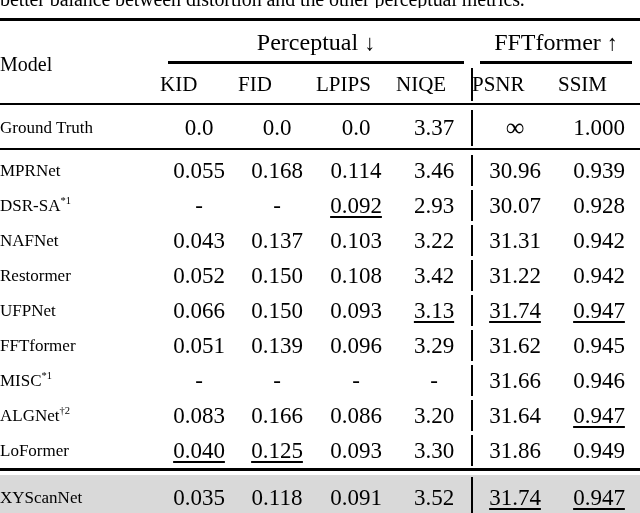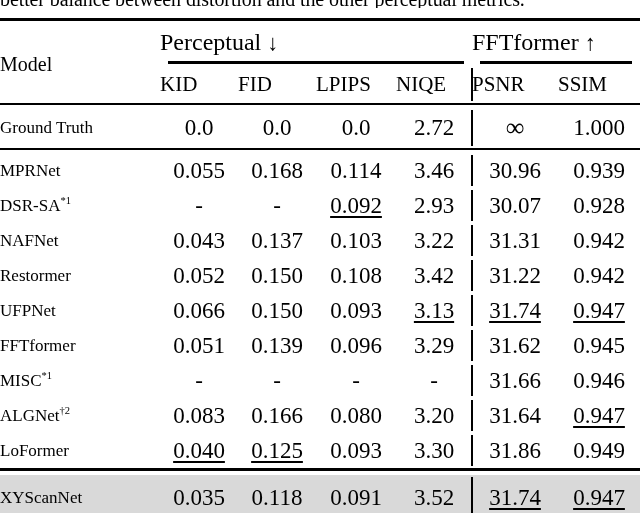--- a/index.html
+++ b/index.html
@@ -64,20 +64,21 @@
   col.c-psnr  { width: 86px; }
   col.c-ssim  { width: 82px; }
 
   
   tr.rule-top > td { border-top: 3.5px solid #000; height: 4px; }
   tr.rule-mid > td { border-top: 2px solid #000; height: 3px; }
   tr.rule-thick > td { border-top: 3.5px solid #000; height: 4px; }
 
   
   .grouphdr {
+    text-align: center;
     font-weight: bold;
     font-size: 24px;
     height: 34px;
     padding-bottom: 2px;
   }
   .grouphdr .arrow { font-weight: normal; font-size: 22px; }
 
   .grouprule {
     height: 7px;
   }
@@ -190,21 +191,21 @@
 
       <tr class="rule-mid novsep">
           <td colspan="7"></td>
         </tr>
 
       <tr class="gtrow">
         <td class="name">Ground Truth</td>
         <td class="num">0.0</td>
         <td class="num">0.0</td>
         <td class="num">0.0</td>
-        <td class="num vsep-left">2.72</td>
+        <td class="num vsep-left">3.37</td>
         <td class="num inf">∞</td>
         <td class="num">1.000</td>
       </tr>
 
       <tr class="rule-mid novsep">
           <td colspan="7"></td>
         </tr>
 
       <tr class="datarow">
           <td class="name">MPRNet</td>
@@ -266,21 +267,21 @@
           <td class="num">-</td>
           <td class="num">-</td>
           <td class="num vsep-left">-</td>
           <td class="num">31.66</td>
           <td class="num">0.946</td>
         </tr>
         <tr class="datarow">
           <td class="name">ALGNet<sup>†2</sup></td>
           <td class="num">0.083</td>
           <td class="num">0.166</td>
-          <td class="num">0.080</td>
+          <td class="num">0.086</td>
           <td class="num vsep-left">3.20</td>
           <td class="num">31.64</td>
           <td class="num"><span class="u">0.947</span></td>
         </tr>
         <tr class="datarow">
           <td class="name">LoFormer</td>
           <td class="num"><span class="u">0.040</span></td>
           <td class="num"><span class="u">0.125</span></td>
           <td class="num">0.093</td>
           <td class="num vsep-left">3.30</td>

